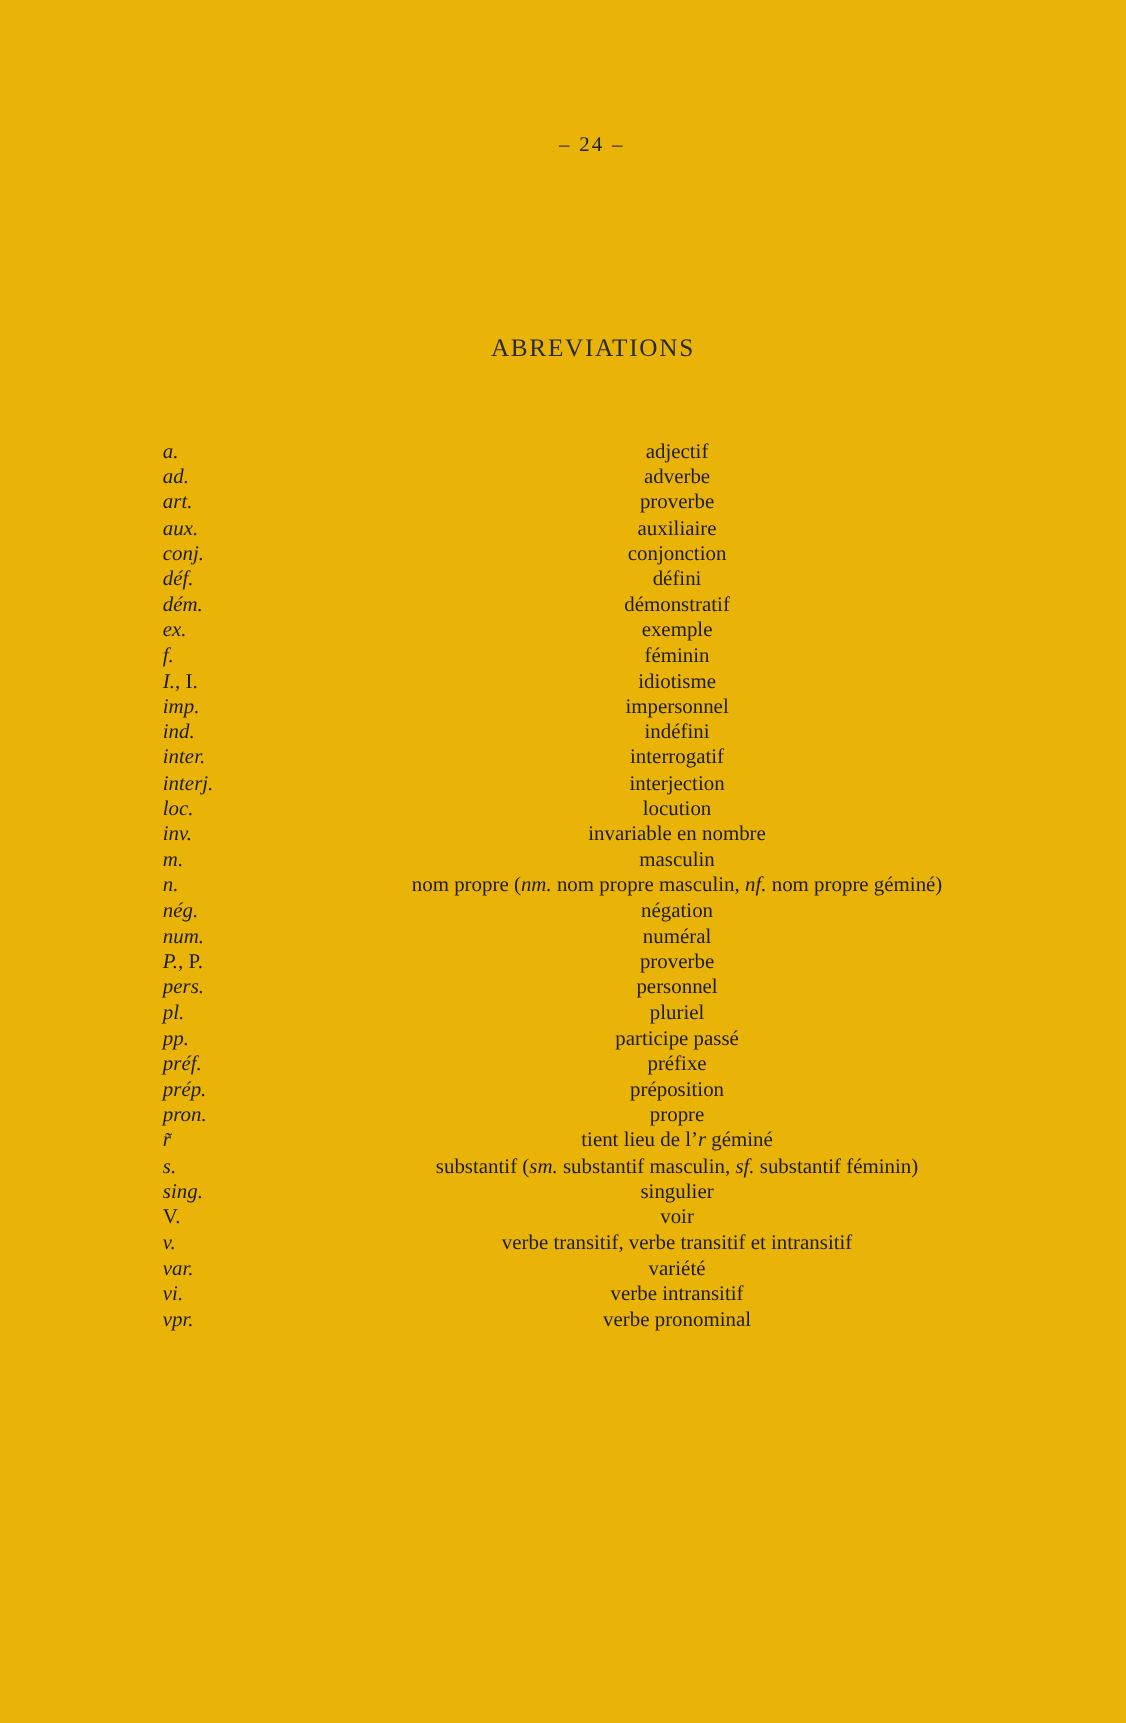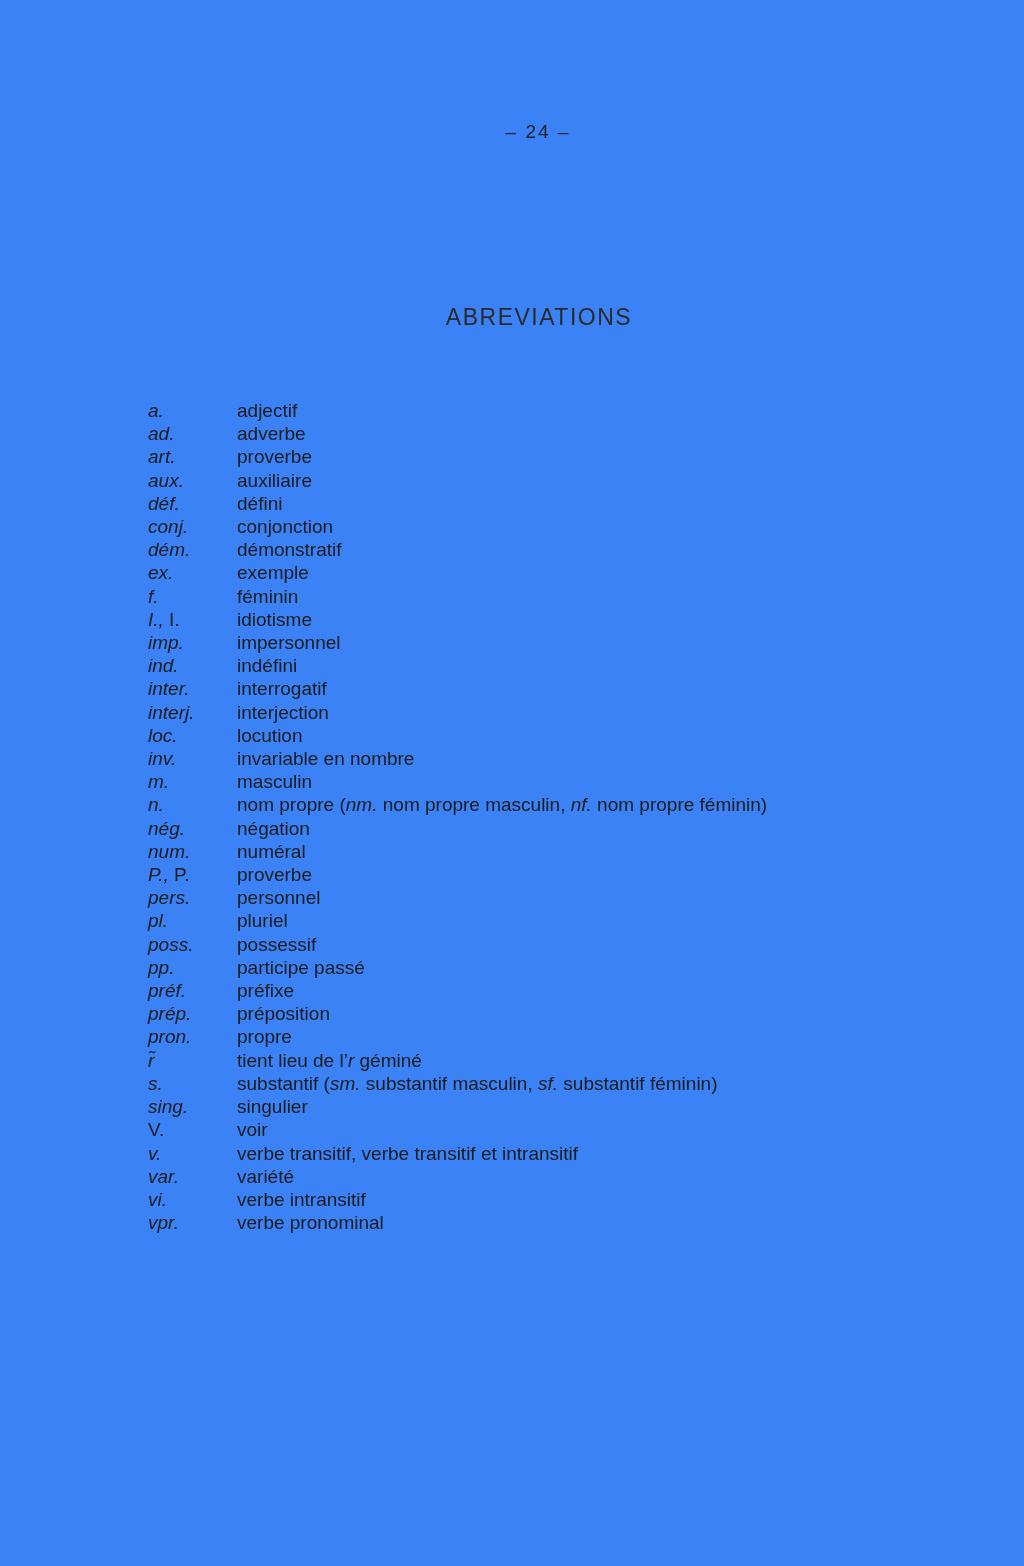--- a/index.html
+++ b/index.html
@@ -1,21 +1,21 @@
 <!DOCTYPE html>
 <html><head>
 <meta charset="utf-8">
 <style>
   html,body{margin:0;padding:0;background:#ffffff;}
   .page{
     position:relative;
     width:1024px;
     height:1566px;
-    background:#3b82f6;
-    font-family:Liberation Sans, sans-serif;
+    background:#eab308;
+    font-family:Liberation Serif, serif;
     color:#1e1e1e;
     overflow:hidden;
   }
   .pagenum{
     position:absolute;
     top:121px;
     left:0;
     width:1076px;
     text-align:center;
     font-size:19px;
@@ -45,20 +45,21 @@
     align-items:baseline;
     line-height:23.2px;
     white-space:nowrap;
   }
   .abbr{
     flex:0 0 89px;
     width:89px;
   }
   .def{
     flex:1;
+    text-align:center;
   }
   .it{ font-style:italic; }
   .rm{ font-style:normal; }
 </style>
 </head>
 <body>
 
 <div class="page">
   <div class="pagenum">– 24 –</div>
   <div class="doc-title">ABREVIATIONS</div>
@@ -73,28 +74,28 @@
       </div>
       <div class="row">
         <span class="abbr"><span class="it">art.</span></span>
         <span class="def"><span class="rm">proverbe</span></span>
       </div>
       <div class="row">
         <span class="abbr"><span class="it">aux.</span></span>
         <span class="def"><span class="rm">auxiliaire</span></span>
       </div>
       <div class="row">
+        <span class="abbr"><span class="it">conj.</span></span>
+        <span class="def"><span class="rm">conjonction</span></span>
+      </div>
+      <div class="row">
         <span class="abbr"><span class="it">déf.</span></span>
         <span class="def"><span class="rm">défini</span></span>
       </div>
       <div class="row">
-        <span class="abbr"><span class="it">conj.</span></span>
-        <span class="def"><span class="rm">conjonction</span></span>
-      </div>
-      <div class="row">
         <span class="abbr"><span class="it">dém.</span></span>
         <span class="def"><span class="rm">démonstratif</span></span>
       </div>
       <div class="row">
         <span class="abbr"><span class="it">ex.</span></span>
         <span class="def"><span class="rm">exemple</span></span>
       </div>
       <div class="row">
         <span class="abbr"><span class="it">f.</span></span>
         <span class="def"><span class="rm">féminin</span></span>
@@ -126,45 +127,41 @@
       <div class="row">
         <span class="abbr"><span class="it">inv.</span></span>
         <span class="def"><span class="rm">invariable en nombre</span></span>
       </div>
       <div class="row">
         <span class="abbr"><span class="it">m.</span></span>
         <span class="def"><span class="rm">masculin</span></span>
       </div>
       <div class="row">
         <span class="abbr"><span class="it">n.</span></span>
-        <span class="def"><span class="rm">nom propre (</span><span class="it">nm.</span><span class="rm"> nom propre masculin, </span><span class="it">nf.</span><span class="rm"> nom propre féminin)</span></span>
+        <span class="def"><span class="rm">nom propre (</span><span class="it">nm.</span><span class="rm"> nom propre masculin, </span><span class="it">nf.</span><span class="rm"> nom propre géminé)</span></span>
       </div>
       <div class="row">
         <span class="abbr"><span class="it">nég.</span></span>
         <span class="def"><span class="rm">négation</span></span>
       </div>
       <div class="row">
         <span class="abbr"><span class="it">num.</span></span>
         <span class="def"><span class="rm">numéral</span></span>
       </div>
       <div class="row">
         <span class="abbr"><span class="it">P.,</span><span class="rm"> P.</span></span>
         <span class="def"><span class="rm">proverbe</span></span>
       </div>
       <div class="row">
         <span class="abbr"><span class="it">pers.</span></span>
         <span class="def"><span class="rm">personnel</span></span>
       </div>
       <div class="row">
         <span class="abbr"><span class="it">pl.</span></span>
         <span class="def"><span class="rm">pluriel</span></span>
-      </div>
-      <div class="row">
-        <span class="abbr"><span class="it">poss.</span></span>
-        <span class="def"><span class="rm">possessif</span></span>
       </div>
       <div class="row">
         <span class="abbr"><span class="it">pp.</span></span>
         <span class="def"><span class="rm">participe passé</span></span>
       </div>
       <div class="row">
         <span class="abbr"><span class="it">préf.</span></span>
         <span class="def"><span class="rm">préfixe</span></span>
       </div>
       <div class="row">

